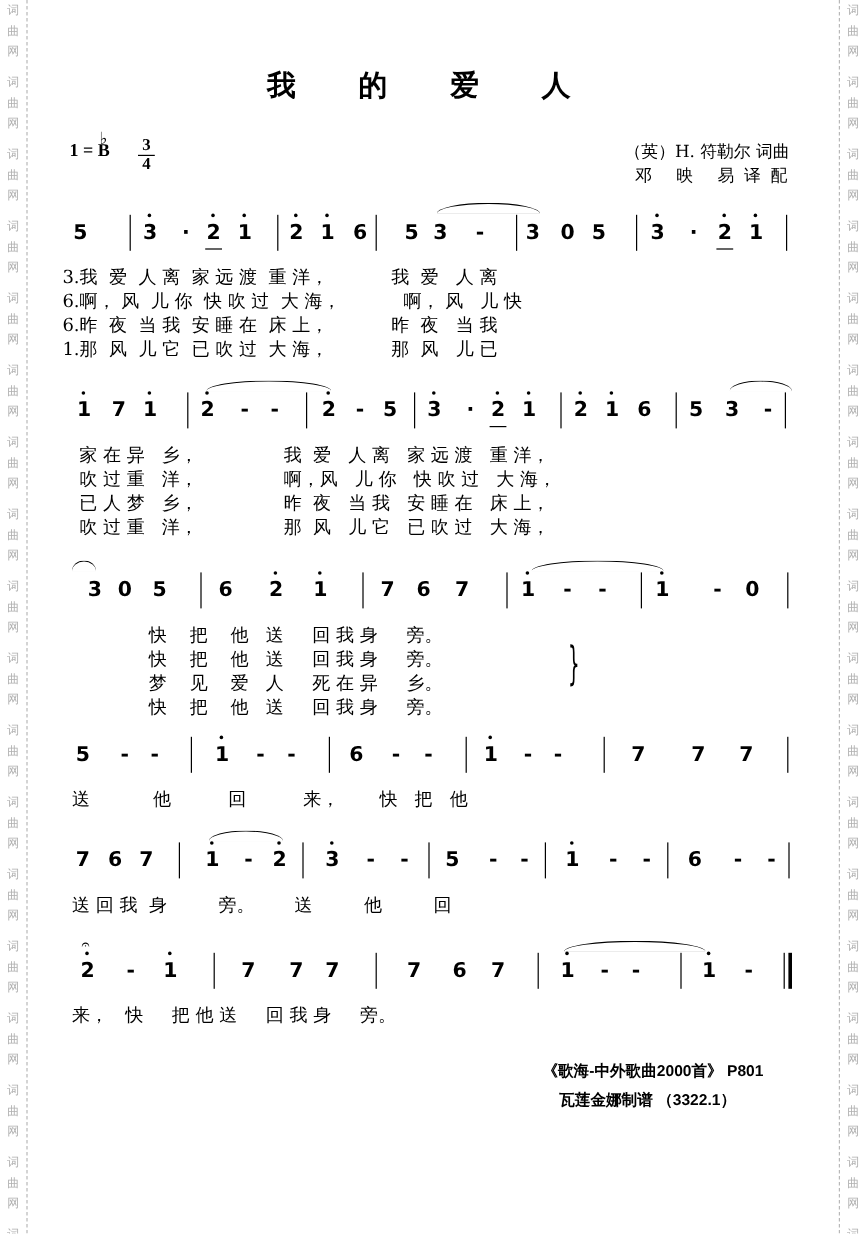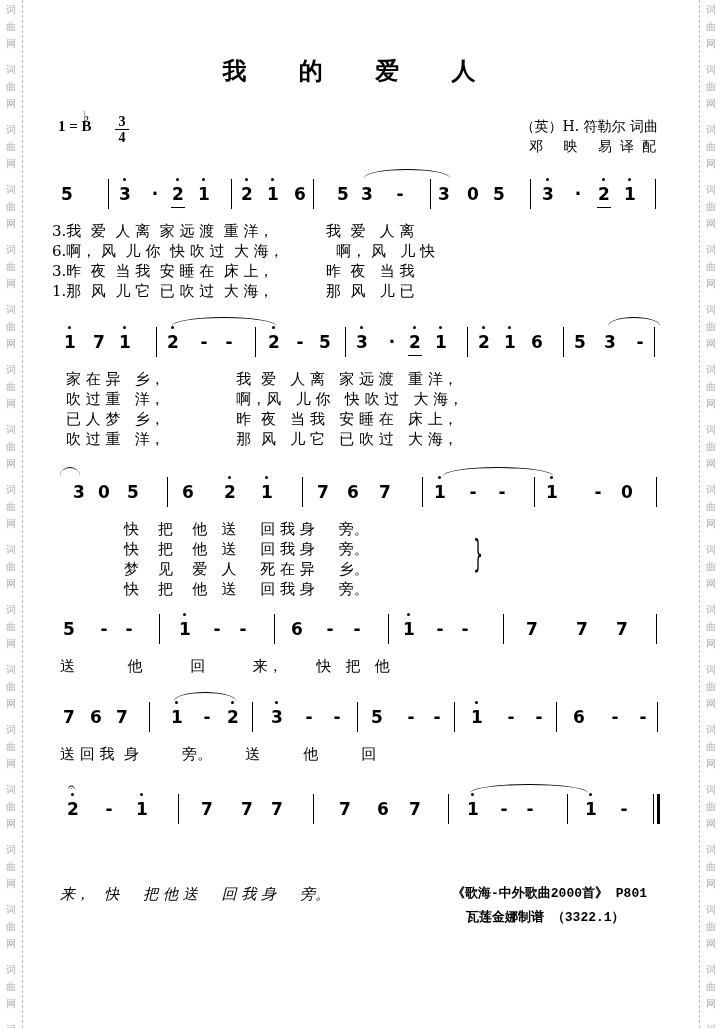--- a/index.html
+++ b/index.html
@@ -23,21 +23,21 @@
     .note { position: absolute; font-family: "DejaVu Sans", sans-serif; font-weight: bold; font-size: 17px; width: 14px; text-align: center; line-height: 18px; }
     .note .dot-up { position: absolute; left: 5px; top: -7px; width: 3px; height: 3px; background: #000; border-radius: 50%; }
     .note .uline { position: absolute; left: 0; right: 0; bottom: -5px; border-top: 1px solid #000; }
     .barline { position: absolute; width: 1px; background: #000; height: 30px; }
     .barline.final { width: 3px; }
     .barline.final-thin { width: 1px; }
     .lyric { position: absolute; font-family: "DejaVu Serif", serif; font-size: 15px; line-height: 20px; white-space: pre; }
     .slur { position: absolute; border-top: 1px solid #000; border-radius: 50% 50% 0 0 / 100% 100% 0 0; height: 8px; }
     .fermata { position: absolute; font-size: 12px; }
     .brace { position: absolute; font-size: 38px; font-family: "DejaVu Sans", sans-serif; transform: scaleX(0.4); }
-    .source { position: absolute; font-family: Liberation Mono, monospace; font-weight: bold; font-size: 13px; }
+    .source { position: absolute; font-family: Liberation Sans, sans-serif; font-weight: bold; font-size: 13px; }
   </style>
 </head>
 <body>
 
 <div class="margin-strip margin-left" id="wm-left">
     <div class="wm" style="top: 2px;">词</div>
     <div class="wm" style="top: 19px;">曲</div>
     <div class="wm" style="top: 36px;">网</div>
     <div class="wm" style="top: 62px;">词</div>
     <div class="wm" style="top: 79px;">曲</div>
@@ -177,21 +177,21 @@
     <div class="note" style="left: 623px; top: 185px;">1<span class="dot-up"></span></div>
     <div class="barline" style="left: 108px; top: 179px;"></div>
     <div class="barline" style="left: 231px; top: 179px;"></div>
     <div class="barline" style="left: 313px; top: 179px;"></div>
     <div class="barline" style="left: 430px; top: 179px;"></div>
     <div class="barline" style="left: 530px; top: 179px;"></div>
     <div class="barline" style="left: 655px; top: 179px;"></div>
     <div class="slur" style="left: 364px; top: 169px; width: 86px;"></div>
     <div class="lyric" style="left: 52px; top: 221px;">3.我  爱  人 离  家 远 渡  重 洋，           我  爱   人 离</div>
     <div class="lyric" style="left: 52px; top: 241px;">6.啊， 风  儿 你  快 吹 过  大 海，           啊， 风   儿 快</div>
-    <div class="lyric" style="left: 52px; top: 261px;">3.昨  夜  当 我  安 睡 在  床 上，           昨  夜   当 我</div>
+    <div class="lyric" style="left: 52px; top: 261px;">6.昨  夜  当 我  安 睡 在  床 上，           昨  夜   当 我</div>
     <div class="lyric" style="left: 52px; top: 281px;">1.那  风  儿 它  已 吹 过  大 海，           那  风   儿 已</div>
     <div class="note" style="left: 63px; top: 333px;">1<span class="dot-up"></span></div>
     <div class="note" style="left: 92px; top: 333px;">7</div>
     <div class="note" style="left: 118px; top: 333px;">1<span class="dot-up"></span></div>
     <div class="note" style="left: 166px; top: 333px;">2<span class="dot-up"></span></div>
     <div class="note" style="left: 197px; top: 333px;">-</div>
     <div class="note" style="left: 222px; top: 333px;">-</div>
     <div class="note" style="left: 267px; top: 333px;">2<span class="dot-up"></span></div>
     <div class="note" style="left: 293px; top: 333px;">-</div>
     <div class="note" style="left: 318px; top: 333px;">5</div>
@@ -306,17 +306,17 @@
     <div class="note" style="left: 584px; top: 800px;">1<span class="dot-up"></span></div>
     <div class="note" style="left: 617px; top: 800px;">-</div>
     <div class="barline" style="left: 178px; top: 794px;"></div>
     <div class="barline" style="left: 313px; top: 794px;"></div>
     <div class="barline" style="left: 448px; top: 794px;"></div>
     <div class="barline" style="left: 567px; top: 794px;"></div>
     <div class="barline final-thin" style="left: 653px; top: 794px;"></div>
     <div class="barline final" style="left: 657px; top: 794px;"></div>
     <div class="slur" style="left: 470px; top: 784px; width: 118px;"></div>
     <div class="fermata" style="left: 68px; top: 780px;">𝄐</div>
-    <div class="lyric" style="left: 60px; top: 884px; font-style: italic;">来，   快     把 他 送     回 我 身     旁。</div>
+    <div class="lyric" style="left: 60px; top: 836px;">来，   快     把 他 送     回 我 身     旁。</div>
   </div>
 
 <div class="source" style="left:452px; top:884px;">《歌海-中外歌曲2000首》 P801</div>
 <div class="source" style="left:466px; top:908px;">瓦莲金娜制谱 （3322.1）</div>
 
 </body></html>

